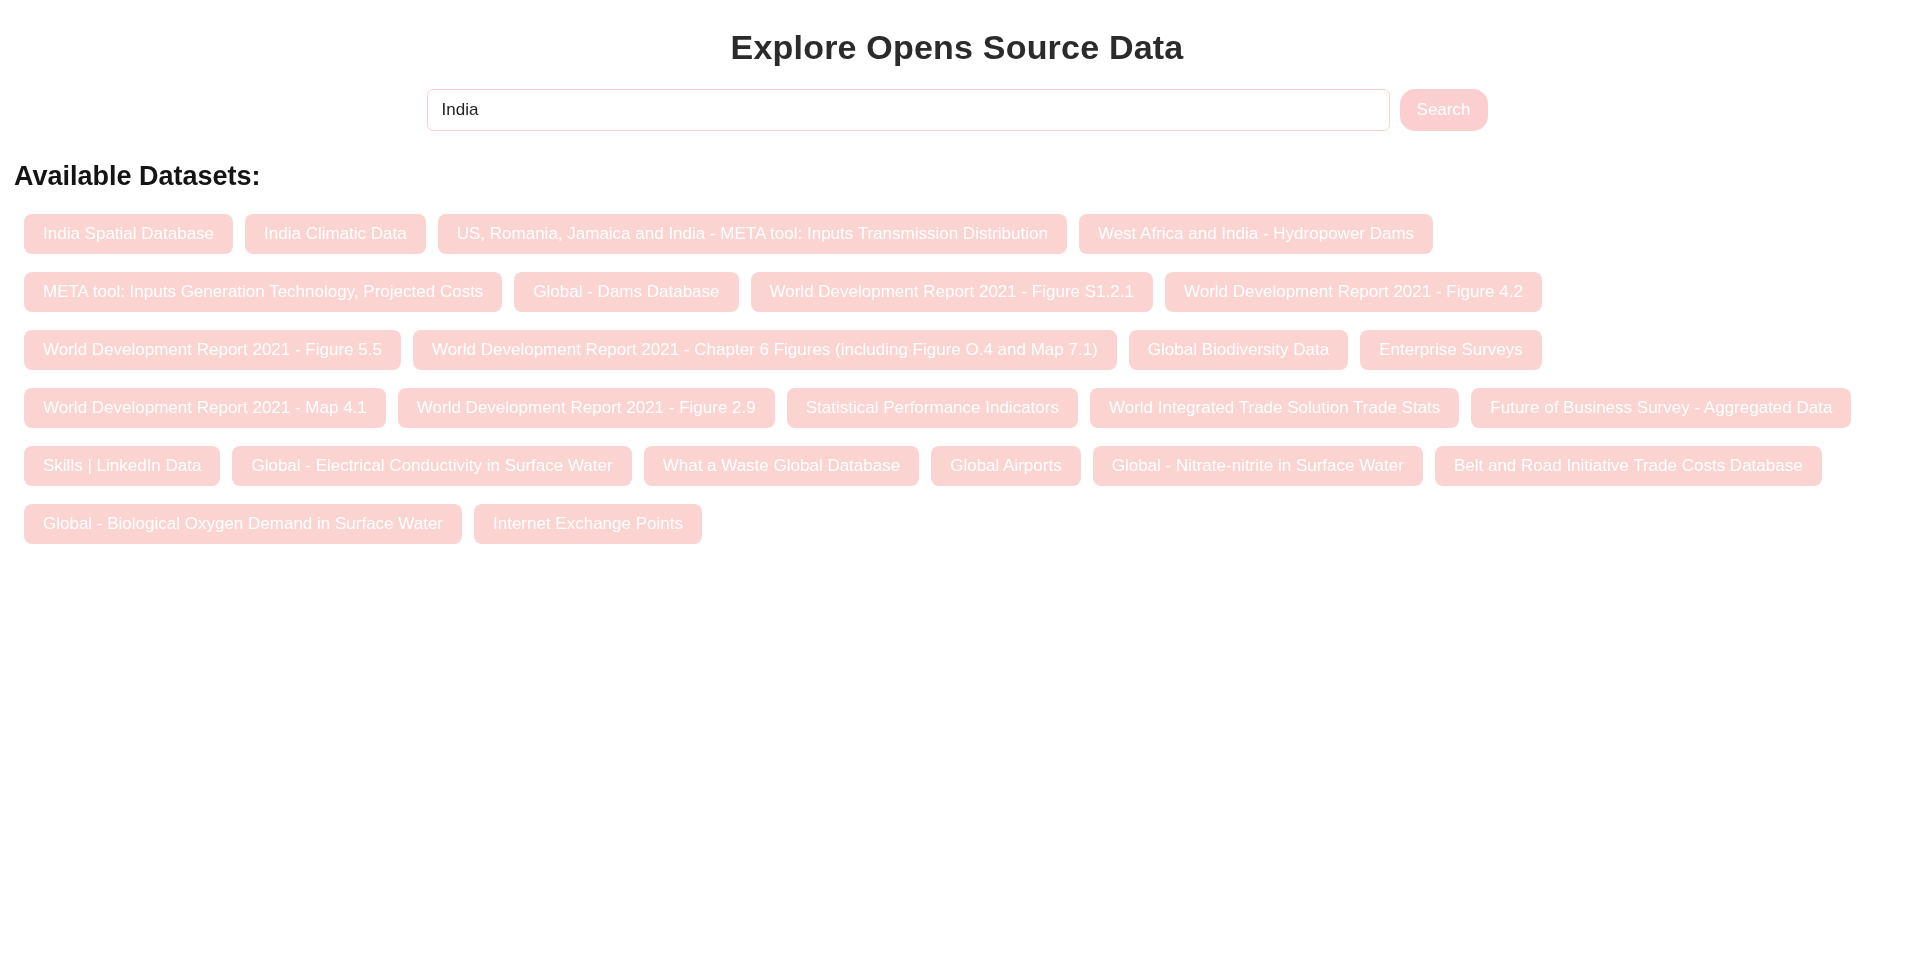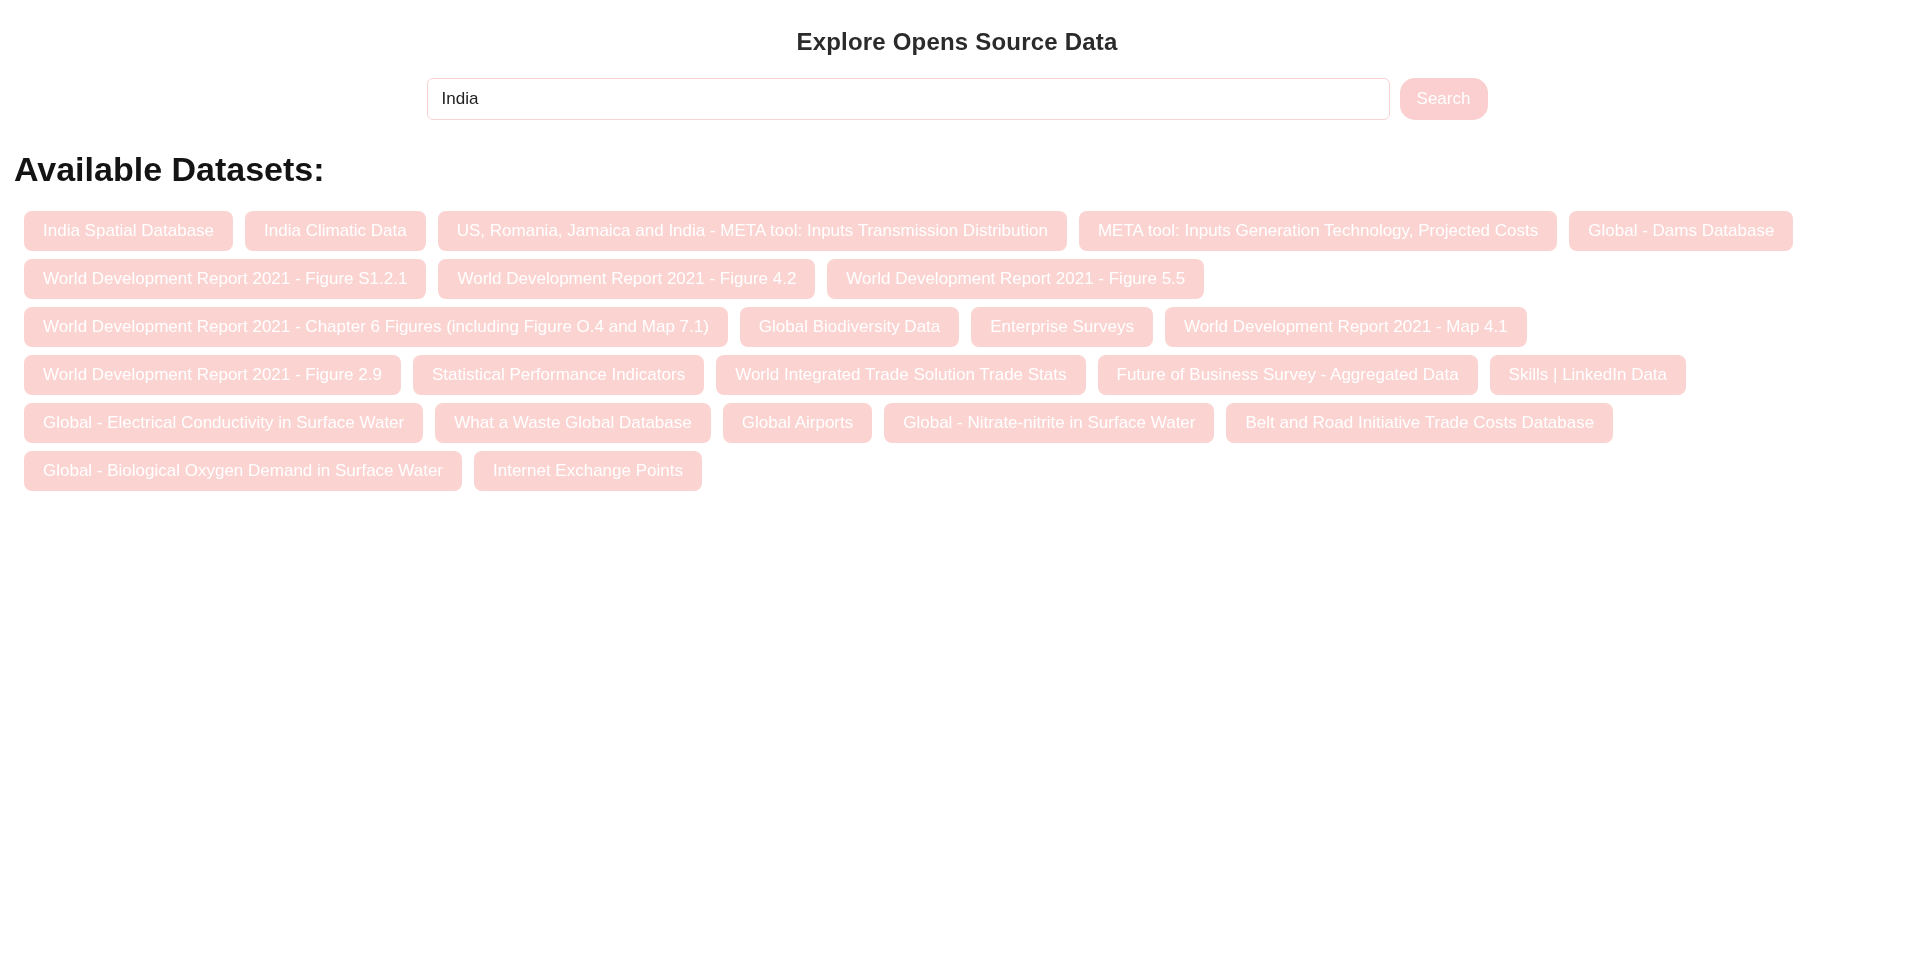--- a/index.html
+++ b/index.html
@@ -21,21 +21,21 @@
     height: 960px;
     position: relative;
     background: #ffffff;
   }
 
   
   .page-title {
     margin: 0;
     padding-top: 28px;
     text-align: center;
-    font-size: 24px;
+    font-size: 34px;
     font-weight: bold;
     color: #2b2b2b;
     letter-spacing: 0.2px;
   }
 
   
   .search-row {
     display: flex;
     justify-content: center;
     align-items: stretch;
@@ -67,30 +67,30 @@
     cursor: pointer;
     padding: 0;
     line-height: 42px;
     text-align: center;
   }
 
   
   .section-heading {
     margin: 0;
     padding: 30px 0 0 14px;
-    font-size: 34px;
+    font-size: 27px;
     font-weight: bold;
     color: #141414;
   }
 
   .tag-cloud {
     display: flex;
     flex-wrap: wrap;
     align-content: flex-start;
-    gap: 8px 12px;
+    gap: 18px 12px;
     padding: 22px 14px 0 24px;
     width: 1914px;
   }
 
   .tag {
     background: #fbd4d2;
     color: #ffffff;
     border: none;
     border-radius: 8px;
     height: 40px;
@@ -115,20 +115,21 @@
     <input class="search-input" type="text" value="India" style="">
     <button class="search-button">Search</button>
   </div>
 
   <h2 class="section-heading">Available Datasets:</h2>
 
   <div class="tag-cloud" id="tag-cloud">
       <button class="tag">India Spatial Database</button>
       <button class="tag">India Climatic Data</button>
       <button class="tag">US, Romania, Jamaica and India - META tool: Inputs Transmission Distribution</button>
+      <button class="tag">West Africa and India - Hydropower Dams</button>
       <button class="tag">META tool: Inputs Generation Technology, Projected Costs</button>
       <button class="tag">Global - Dams Database</button>
       <button class="tag">World Development Report 2021 - Figure S1.2.1</button>
       <button class="tag">World Development Report 2021 - Figure 4.2</button>
       <button class="tag">World Development Report 2021 - Figure 5.5</button>
       <button class="tag">World Development Report 2021 - Chapter 6 Figures (including Figure O.4 and Map 7.1)</button>
       <button class="tag">Global Biodiversity Data</button>
       <button class="tag">Enterprise Surveys</button>
       <button class="tag">World Development Report 2021 - Map 4.1</button>
       <button class="tag">World Development Report 2021 - Figure 2.9</button>

